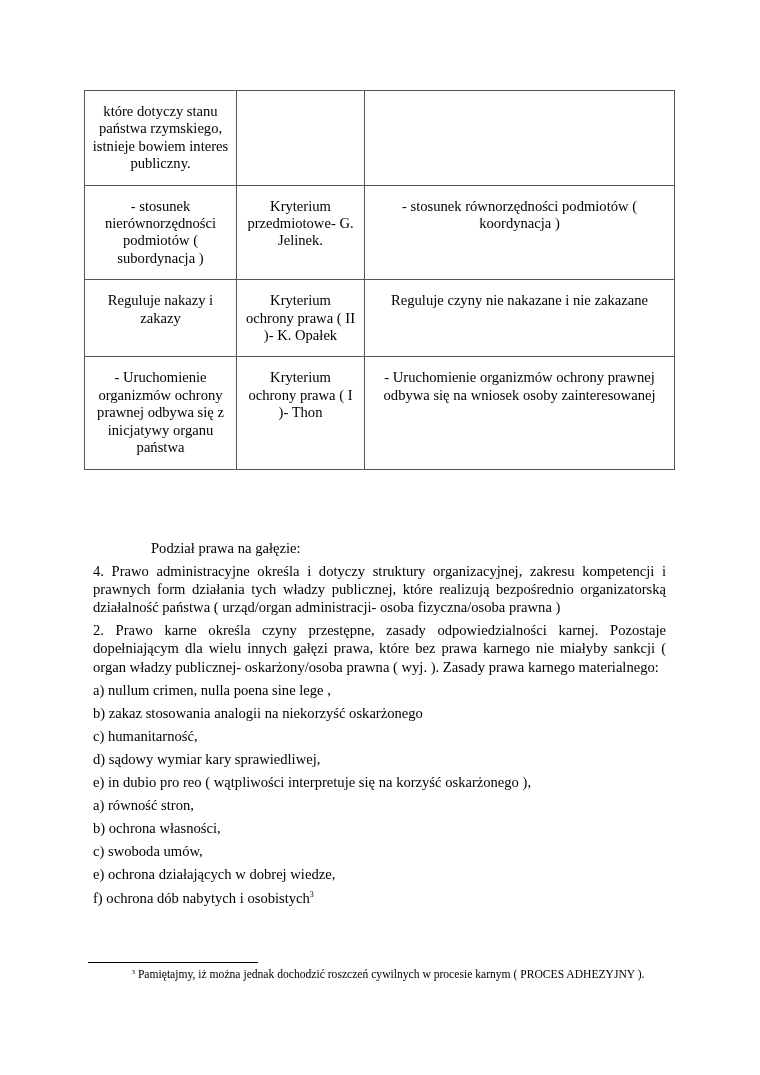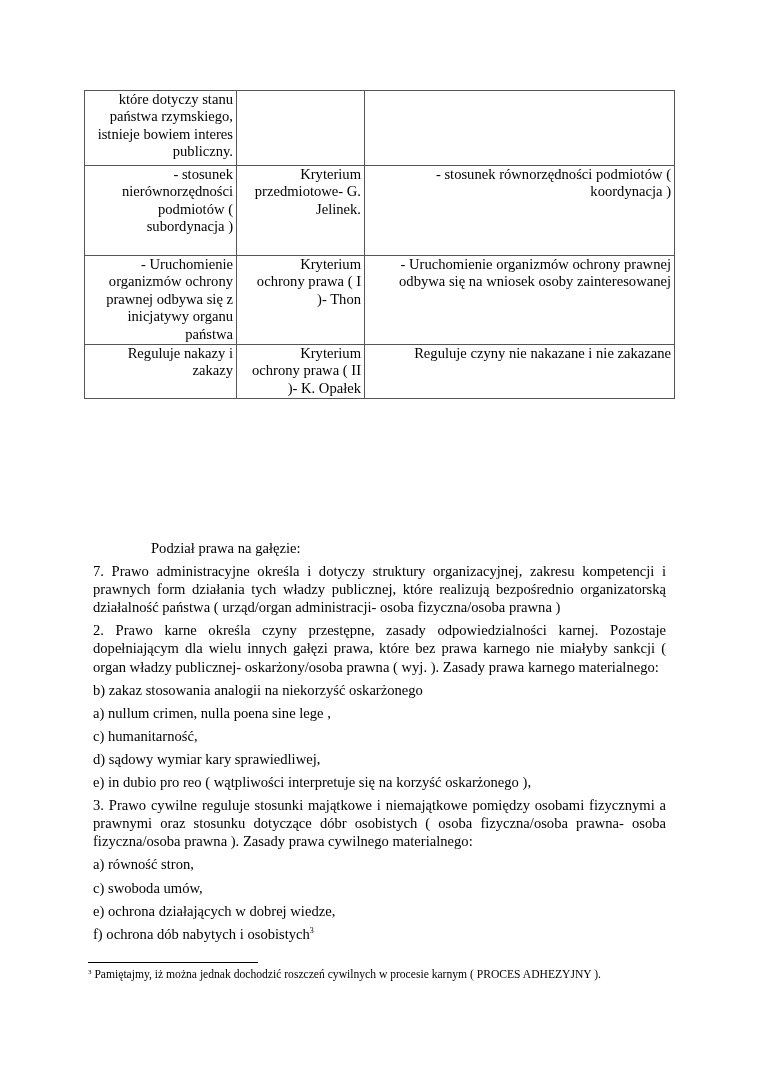--- a/index.html
+++ b/index.html
@@ -2,35 +2,35 @@
 <html><head>
 <meta charset="utf-8">
 <style>
   html, body { margin: 0; padding: 0; background: #ffffff; }
   body { width: 760px; height: 1075px; position: relative; overflow: hidden;
          font-family: "Liberation Serif", serif; color: #000; }
   .page { position: absolute; left: 0; top: 0; width: 760px; height: 1075px; background:#fff; }
 
   table.crit { position: absolute; left: 84px; top: 90px; border-collapse: collapse;
                width: 590px; table-layout: fixed; font-size: 14.6px; line-height: 17.4px; }
-  table.crit td { border: 1px solid #555; vertical-align: top; text-align: right;
-                  padding: 0 3px; white-space: pre-line; }
+  table.crit td { border: 1px solid #555; vertical-align: top; text-align: center;
+                  padding: 12px 3px; white-space: pre-line; }
   col.c1 { width: 152px; } col.c2 { width: 128px; } col.c3 { width: 310px; }
 
   .body-text { position: absolute; left: 88px; top: 534px; width: 583px;
                font-size: 14.6px; line-height: 18.1px; }
   .body-text p { margin: 5px; }
   .just { text-align: justify; text-align-last: left; }
   .heading { text-indent: 58px; }
   sup { font-size: 8px; line-height: 0; vertical-align: 6px; }
 
   .fn-rule { position: absolute; left: 88px; top: 962px; width: 170px; height: 0;
              border-top: 1px solid #000; }
   .footnote { position: absolute; left: 88px; top: 968px; width: 600px;
-              font-size: 11.6px; line-height: 14px; }
+              font-size: 11.6px; line-height: 14px; text-align: center; }
   .footnote sup { font-size: 7px; vertical-align: 4px; }
 </style>
 </head>
 <body>
 
 <div class="page">
 
   <table class="crit">
     <colgroup>
         <col class="c1">
@@ -50,54 +50,54 @@
         <td>- stosunek
 nierównorzędności
 podmiotów (
 subordynacja )</td>
         <td>Kryterium
 przedmiotowe- G.
 Jelinek.</td>
         <td>- stosunek równorzędności podmiotów (
 koordynacja )</td>
       </tr>
+      <tr style="height:54px">
+        <td>Reguluje nakazy i
+zakazy</td>
+        <td>Kryterium
+ochrony prawa ( II
+)- K. Opałek</td>
+        <td>Reguluje czyny nie nakazane i nie zakazane</td>
+      </tr>
       <tr style="height:89px">
         <td>- Uruchomienie
 organizmów ochrony
 prawnej odbywa się z
 inicjatywy organu
 państwa</td>
         <td>Kryterium
 ochrony prawa ( I
 )- Thon</td>
         <td>- Uruchomienie organizmów ochrony prawnej
 odbywa się na wniosek osoby zainteresowanej</td>
       </tr>
-      <tr style="height:54px">
-        <td>Reguluje nakazy i
-zakazy</td>
-        <td>Kryterium
-ochrony prawa ( II
-)- K. Opałek</td>
-        <td>Reguluje czyny nie nakazane i nie zakazane</td>
-      </tr>
     </tbody>
   </table>
 
   <div class="body-text">
     <p class="heading">Podział prawa na gałęzie:</p>
-    <p class="just">7. Prawo administracyjne określa i dotyczy struktury organizacyjnej, zakresu kompetencji i prawnych form działania tych władzy publicznej, które realizują bezpośrednio organizatorską działalność państwa ( urząd/organ administracji- osoba fizyczna/osoba prawna )</p>
+    <p class="just">4. Prawo administracyjne określa i dotyczy struktury organizacyjnej, zakresu kompetencji i prawnych form działania tych władzy publicznej, które realizują bezpośrednio organizatorską działalność państwa ( urząd/organ administracji- osoba fizyczna/osoba prawna )</p>
     <p class="just">2. Prawo karne określa czyny przestępne, zasady odpowiedzialności karnej. Pozostaje dopełniającym dla wielu innych gałęzi prawa, które bez prawa karnego nie miałyby sankcji ( organ władzy publicznej- oskarżony/osoba prawna ( wyj. ). Zasady prawa karnego materialnego:</p>
+    <p>a) nullum crimen, nulla poena sine lege ,</p>
     <p>b) zakaz stosowania analogii na niekorzyść oskarżonego</p>
-    <p>a) nullum crimen, nulla poena sine lege ,</p>
     <p>c) humanitarność,</p>
     <p>d) sądowy wymiar kary sprawiedliwej,</p>
     <p>e) in dubio pro reo ( wątpliwości interpretuje się na korzyść oskarżonego ),</p>
-    <p class="just">3. Prawo cywilne reguluje stosunki majątkowe i niemajątkowe pomiędzy osobami fizycznymi a prawnymi oraz stosunku dotyczące dóbr osobistych ( osoba fizyczna/osoba prawna- osoba fizyczna/osoba prawna ). Zasady prawa cywilnego materialnego:</p>
     <p>a) równość stron,</p>
+    <p>b) ochrona własności,</p>
     <p>c) swoboda umów,</p>
     <p>e) ochrona działających w dobrej wiedze,</p>
     <p><span>f) ochrona dób nabytych i osobistych</span><sup>3</sup></p>
   </div>
 
   <div class="fn-rule"></div>
   <div class="footnote"><sup>3</sup><span> Pamiętajmy, iż można jednak dochodzić roszczeń cywilnych w procesie karnym ( PROCES ADHEZYJNY ).</span></div>
 
 </div>
 

